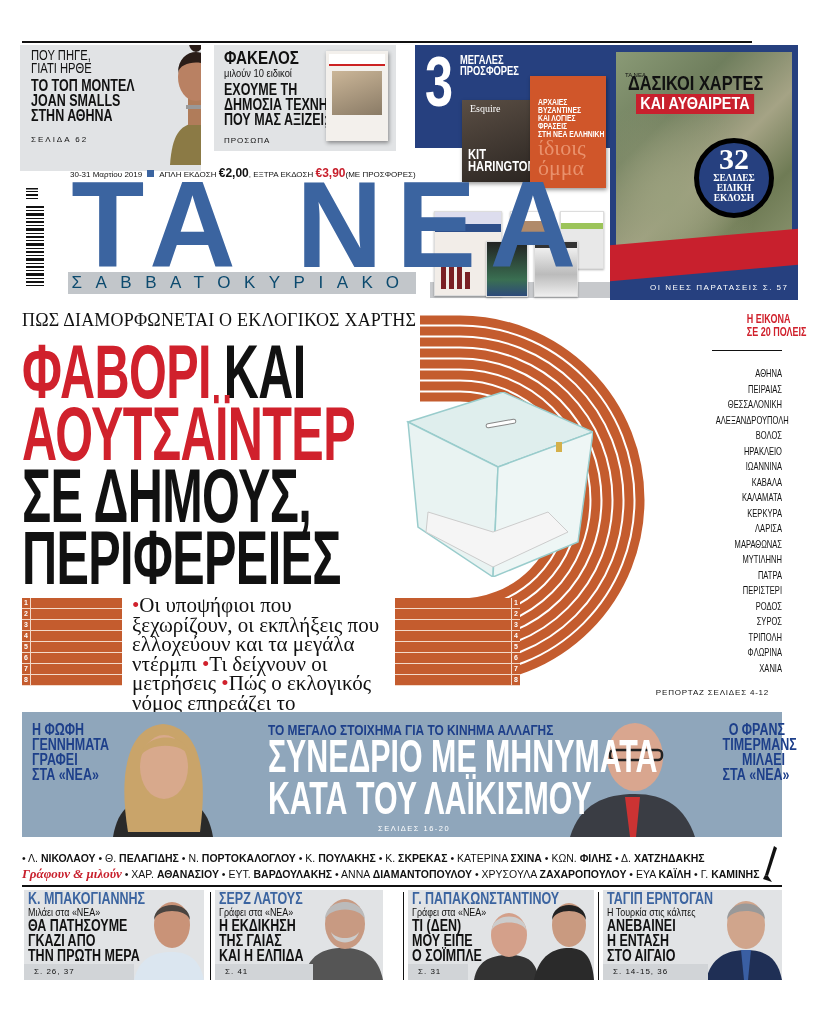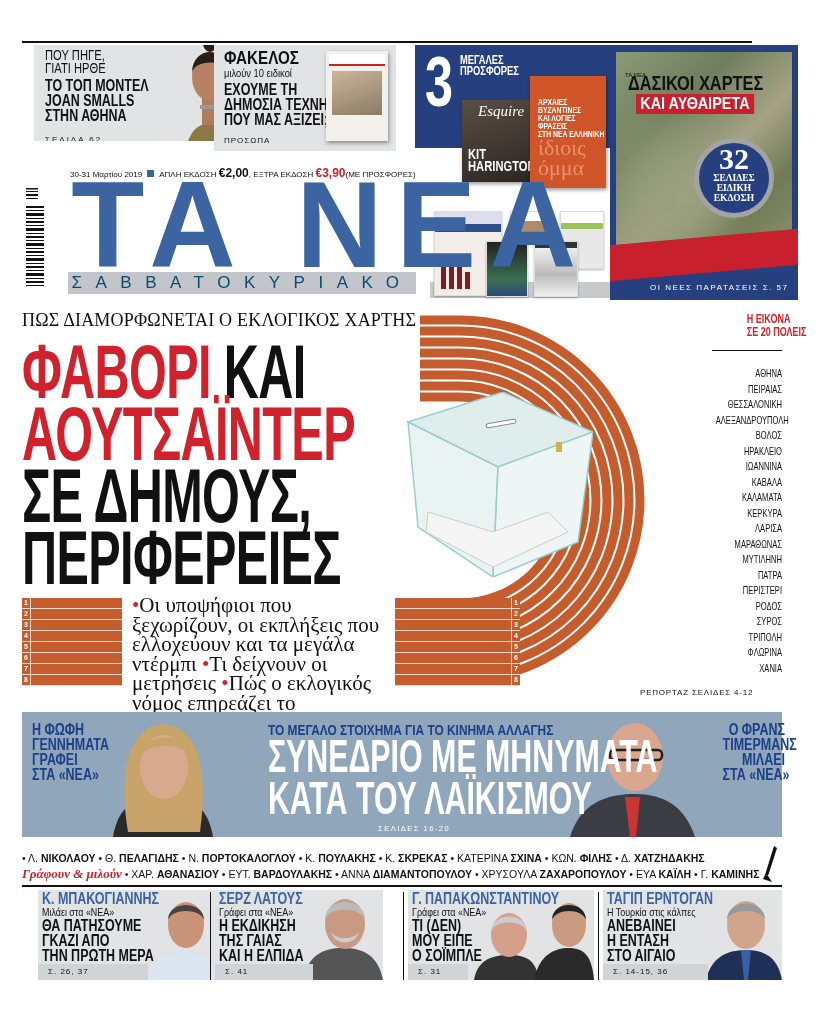--- a/index.html
+++ b/index.html
@@ -2,54 +2,54 @@
 <html><head>
 <meta charset="utf-8">
 <style>
 *{box-sizing:border-box;margin:0;padding:0}
 body{width:820px;height:1021px;background:#fff;position:relative;overflow:hidden;font-family:"Liberation Sans",sans-serif;color:#111}
 .abs{position:absolute}
 .cond{font-family:"Liberation Sans",sans-serif;font-weight:bold;transform-origin:left top;white-space:nowrap}
 
 #toprule{left:22px;top:41px;width:730px;height:2px;background:#111}
 
-#teaser1{left:34px;top:45px;width:181px;height:96px;background:#e1e3e5;overflow:hidden}
+#teaser1{left:20px;top:45px;width:181px;height:126px;background:#e1e3e5;overflow:hidden}
 #teaser1 .kicker{left:11px;top:4px;font-size:14px;line-height:13px;font-weight:normal;transform:scaleX(.8)}
 #teaser1 .head{left:11px;top:33px;font-size:16px;line-height:15px;transform:scaleX(.78)}
 #teaser1 .page{left:11px;top:90px;font-size:8px;letter-spacing:2px}
 #model{left:130px;top:-10px;width:90px;height:130px}
 
 #teaser2{left:214px;top:45px;width:182px;height:106px;background:#e1e3e5;overflow:hidden}
 #teaser2 .title{left:10px;top:2px;font-size:19px;transform:scaleX(.8)}
 #teaser2 .sub{left:10px;top:22px;font-size:11px;transform:scaleX(.85);font-weight:normal}
 #teaser2 .head{left:10px;top:37px;font-size:16px;line-height:15px;transform:scaleX(.78)}
 #teaser2 .page{left:10px;top:91px;font-size:8px;letter-spacing:1px}
 #mag{left:112px;top:6px;width:62px;height:90px;background:#f3f0ec;box-shadow:1px 2px 4px rgba(0,0,0,.4)}
 #mag .mh{left:3px;top:3px;width:56px;height:12px;background:#fff;border-bottom:2px solid #c22}
 #mag .art{left:6px;top:20px;width:50px;height:44px;background:linear-gradient(160deg,#cbb698,#8a7b66)}
 #promoBand{left:415px;top:45px;width:195px;height:103px;background:#26407f}
 #big3{left:425px;top:42px;font-size:70px;font-weight:bold;color:#fff;transform:scaleX(.72)}
 #promoLbl{left:460px;top:55px;font-size:12px;line-height:11px;color:#fff;transform:scaleX(.78)}
 #esquire{left:462px;top:100px;width:72px;height:82px;background:linear-gradient(160deg,#5a4e44,#2b2521);box-shadow:1px 2px 4px rgba(0,0,0,.4)}
-#esquire .t{left:16px;top:3px;font-size:15px;color:#fff;font-style:italic;font-family:"Liberation Serif",serif}
+#esquire .t{left:8px;top:3px;font-size:10px;color:#fff;font-family:"Liberation Serif",serif}
 #esquire .n{left:6px;top:48px;font-size:14px;color:#fff;line-height:12px;transform:scaleX(.8)}
 #book{left:530px;top:76px;width:76px;height:112px;background:#d0562a;box-shadow:1px 2px 4px rgba(0,0,0,.4)}
 #book .t{left:8px;top:22px;font-size:8.5px;line-height:8px;color:#fff;transform:scaleX(.8)}
 #book .b{left:8px;top:62px;font-size:22px;line-height:20px;color:#e9916c;font-family:"Liberation Serif",serif;font-weight:normal}
 #thumbs{left:432px;top:205px;width:180px;height:95px}
 .thumb{position:absolute;background:#fafafa;border:1px solid #ddd;box-shadow:0 1px 2px rgba(0,0,0,.3)}
 #greystrip{left:430px;top:282px;width:180px;height:16px;background:#c7c9cc}
 #forest{left:610px;top:45px;width:188px;height:255px;background:#26407f}
 #forestImg{left:616px;top:52px;width:176px;height:212px;background:
  radial-gradient(ellipse at 30% 70%,#9aa07d 0,transparent 50%),
  linear-gradient(135deg,#8a9a76 0%,#6f7e5d 30%,#a5a385 55%,#6f7b55 75%,#8e9772 100%)}
 #forestTitle{left:628px;top:73px;font-size:21px;line-height:20px;color:#111;transform:scaleX(.78)}
 #forestTitle2{left:636px;top:94px;font-size:17px;color:#fff;background:#c8202d;padding:0 5px;transform:scaleX(.85)}
 #forestPre{left:625px;top:72px;font-size:6px;color:#111}
-#badge32{left:694px;top:138px;width:80px;height:80px;border-radius:50%;background:#26407f;border:5px solid #a3a3a3;text-align:center;color:#fff;font-family:"Liberation Serif",serif;font-weight:bold}
+#badge32{left:694px;top:138px;width:80px;height:80px;border-radius:50%;background:#26407f;border:5px solid #000000;text-align:center;color:#fff;font-family:"Liberation Serif",serif;font-weight:bold}
 #badge32 .n{font-size:30px;line-height:28px;margin-top:2px}
 #badge32 .t{font-size:9.5px;line-height:10px}
 #forestRed{left:610px;top:237px;width:188px;height:36px;background:#c8202d;transform:skewY(-5deg)}
 #forestFoot{left:650px;top:283px;font-size:8px;letter-spacing:1.5px;color:#fff}
 
 #dateline{left:70px;top:166px;font-size:8px;white-space:nowrap}
 #dateline .price{font-weight:bold;font-size:12px}
 #dateline .red{color:#c8202d}
 #dateline .sq{display:inline-block;width:7px;height:7px;background:#3b64a0;margin:0 3px}
 #logo{left:66px;top:170px;font-size:122px;font-weight:bold;color:#3b64a0;letter-spacing:14px;line-height:110px;transform:scaleX(.98)}
@@ -66,21 +66,21 @@
 .lanes{position:absolute}
 .lane{height:11px;background:#c45c2e;border-bottom:1px solid #f3d9c9;position:relative}
 .lane .ln{position:absolute;top:0;width:9px;height:10px;border-right:1px solid #f3d9c9;font-size:7px;color:#fff;text-align:center;line-height:10px;font-weight:bold}
 #trackArc{left:420px;top:310px;width:260px;height:400px}
 #ballot{left:398px;top:392px;width:195px;height:185px}
 
 #citiesHead{left:730px;top:313px;text-align:right;width:60px;font-size:12.5px;line-height:13px;color:#d0212c;font-weight:bold;transform:scaleX(.72);transform-origin:right top;white-space:nowrap}
 #citiesRule{left:712px;top:350px;width:70px;height:1px;background:#111}
 #cities{left:690px;top:366px;width:92px;text-align:right}
 #cities div{font-size:10.5px;line-height:15.5px;transform:scaleX(.72);transform-origin:right top;white-space:nowrap}
-#report{left:640px;top:688px;width:145px;text-align:left;font-size:8px;letter-spacing:.8px}
+#report{left:640px;top:688px;width:145px;text-align:center;font-size:8px;letter-spacing:.8px}
 
 #band{left:22px;top:712px;width:760px;height:125px;background:#8fa6bb;overflow:hidden}
 #bandL{left:32px;top:722px;font-size:16px;line-height:15px;color:#1d3f8a;transform:scaleX(.78)}
 #bandR{left:705px;top:722px;font-size:16px;line-height:15px;color:#1d3f8a;text-align:right;transform:scaleX(.78);transform-origin:right top;width:80px}
 #bandKicker{left:268px;top:722px;font-size:14.5px;color:#1d3f8a;transform:scaleX(.82)}
 #bandHead{left:205px;top:735px;text-align:right;width:370px}
 #bandHead div{font-size:46px;line-height:42px;color:#fff;font-weight:bold;transform:scaleX(.66);transform-origin:center top;white-space:nowrap}
 #bandPages{left:378px;top:824px;font-size:7.5px;color:#fff;letter-spacing:1.5px}
 #fofi{left:108px;top:712px;width:110px;height:125px}
 #timm{left:560px;top:712px;width:140px;height:125px}
@@ -410,21 +410,21 @@
     • <span>ΕΥΑ</span> <b>ΚΑΪΛΗ</b>
     • <span>Γ.</span> <b>ΚΑΜΙΝΗΣ</b>
   </div>
 </div>
 <svg id="pen" class="abs" viewBox="0 0 20 36">
   <path d="M14 0 L17 2 L8 30 L5 29 Z" fill="#111"></path>
     <path d="M5 29 L8 30 L12 36 L3 33 Z" fill="#111"></path>
 </svg>
 <div id="writersRule" class="abs"></div>
 
-<div class="card" style="left:38px;width:180px">
+<div class="card" style="left:24px;width:180px">
   <div class="bg"></div>
   <svg class="ph" width="70" viewBox="0 0 70 90">
     <path d="M0 90 C5 68 20 62 38 62 C55 62 66 70 70 90 Z" fill="#dbe6f0"></path>
     <ellipse cx="38" cy="35" rx="18" ry="23" fill="#c99378"></ellipse>
     <path d="M20 30 C20 10 56 10 56 30 C52 18 24 18 20 30Z" fill="#4a4440"></path>
   </svg>
   <div class="name">Κ. ΜΠΑΚΟΓΙΑΝΝΗΣ</div>
   <div class="sub">Μιλάει στα «ΝΕΑ»</div>
   <div class="head">
       <div>ΘΑ ΠΑΤΗΣΟΥΜΕ</div>

